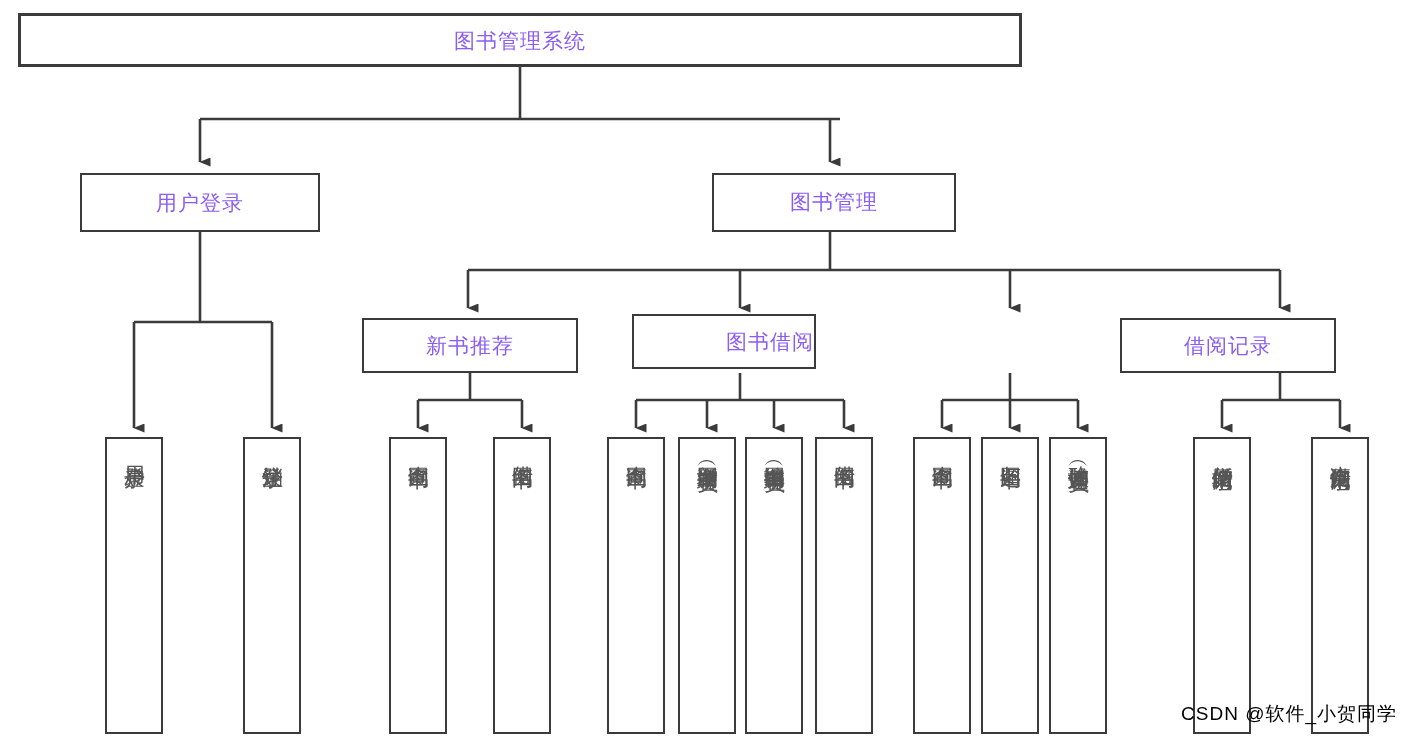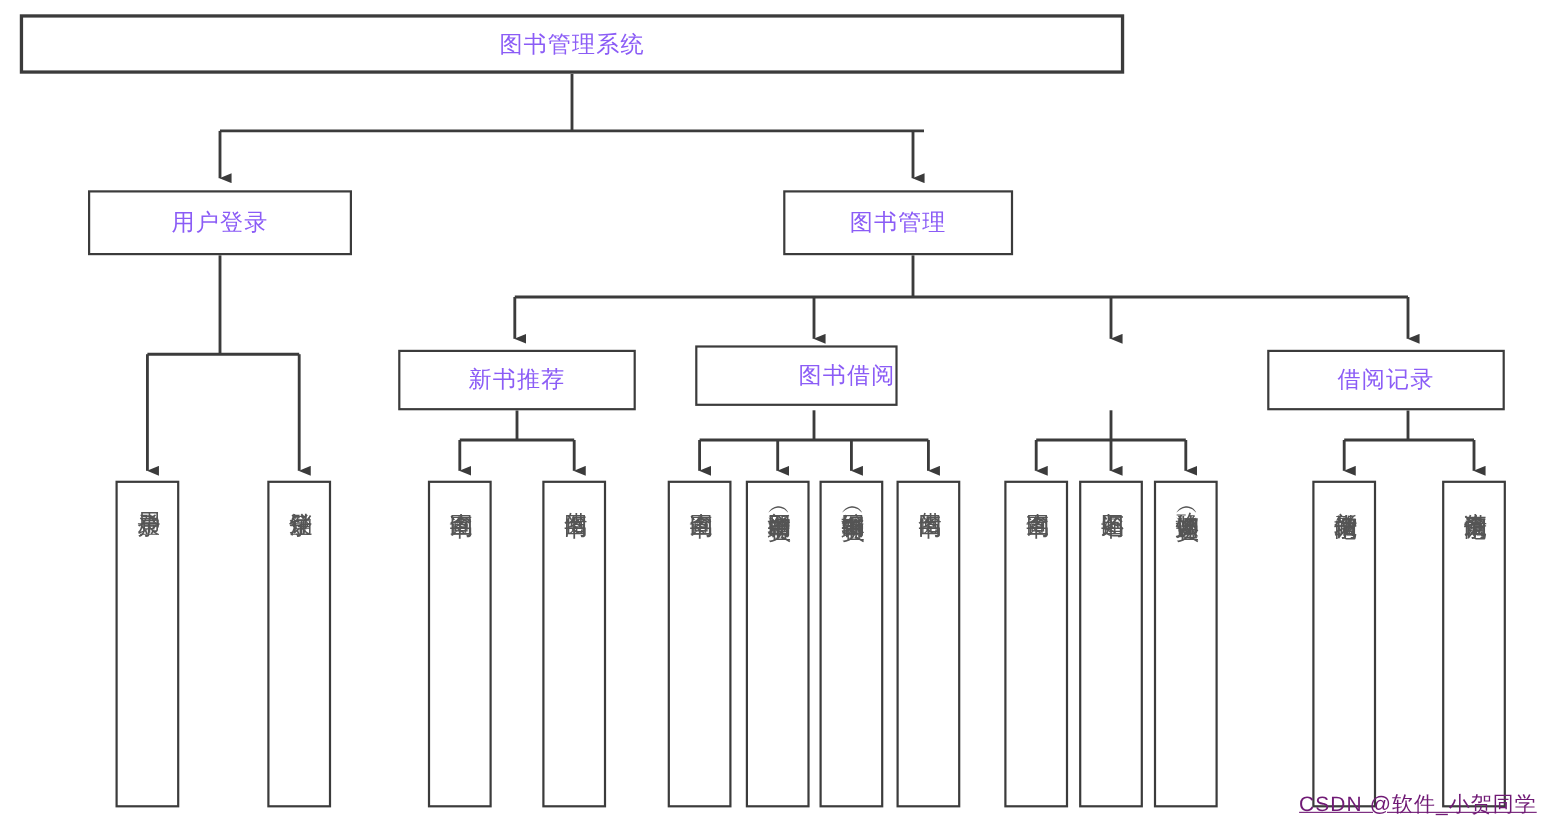--- a/index.html
+++ b/index.html
@@ -15,23 +15,23 @@
   .node .lbl{font-size:21px;letter-spacing:1px;line-height:1;color:#8b5cf6;
              white-space:nowrap;}
 
   .leaf{position:absolute;box-sizing:border-box;background:#fff;
         border:2.5px solid #3b3b3b;display:flex;align-items:flex-start;
         justify-content:center;padding-top:10px;overflow:hidden;}
   .leaf .vlbl{writing-mode:vertical-rl;text-orientation:upright;
               font-size:21px;line-height:1.28;letter-spacing:1px;
               color:#555;white-space:nowrap;}
 
-  .watermark{position:absolute;right:8px;bottom:3px;font-size:19px;
-             color:#701a75;letter-spacing:1px;white-space:nowrap;
-             pointer-events:none;text-decoration:underline;}
+  .watermark{position:absolute;right:8px;bottom:20px;font-size:19px;
+             color:#000000;letter-spacing:1px;white-space:nowrap;
+             pointer-events:none;}
 </style>
 </head>
 <body>
 
 <div id="canvas">
 
   <svg class="edges" viewBox="0 0 1405 747" xmlns="http://www.w3.org/2000/svg">
     <defs>
       <marker id="arw" markerWidth="9" markerHeight="11" refX="4.5" refY="10.5" orient="auto" markerUnits="userSpaceOnUse">
         <path d="M0,0 L9,0 L4.5,11 Z" fill="#3b3b3b"></path>
@@ -82,31 +82,31 @@
     </g>
   </svg>
 
   <div class="node root" style="left:18px;top:13px;width:1004px;height:54px;">
     <span class="lbl">图书管理系统</span>
   </div>
 
   <div class="node" style="left:80px;top:173px;width:240px;height:59px;">
     <span class="lbl">用户登录</span>
   </div>
-  <div class="node" style="left:712px;top:173px;width:209px;height:59px;font-family:Liberation Serif, serif;">
+  <div class="node" style="left:712px;top:173px;width:244px;height:59px;font-family:Liberation Serif, serif;">
     <span class="lbl">图书管理</span>
   </div>
 
   <div class="node" style="left:362px;top:318px;width:216px;height:55px;">
     <span class="lbl">新书推荐</span>
   </div>
   <div class="node" style="left:632px;top:314px;width:184px;height:55px;justify-content:flex-end;">
     <span class="lbl">图书借阅</span>
   </div>
-  <div class="node" style="left:1152px;top:318px;width:216px;height:55px;">
+  <div class="node" style="left:1120px;top:318px;width:216px;height:55px;">
     <span class="lbl">借阅记录</span>
   </div>
 
   <div class="leaf" style="left:105px;top:437px;width:58px;height:297px;">
     <span class="vlbl">用户登录</span>
   </div>
   <div class="leaf" style="left:243px;top:437px;width:58px;height:297px;">
     <span class="vlbl">注销登录</span>
   </div>
 

